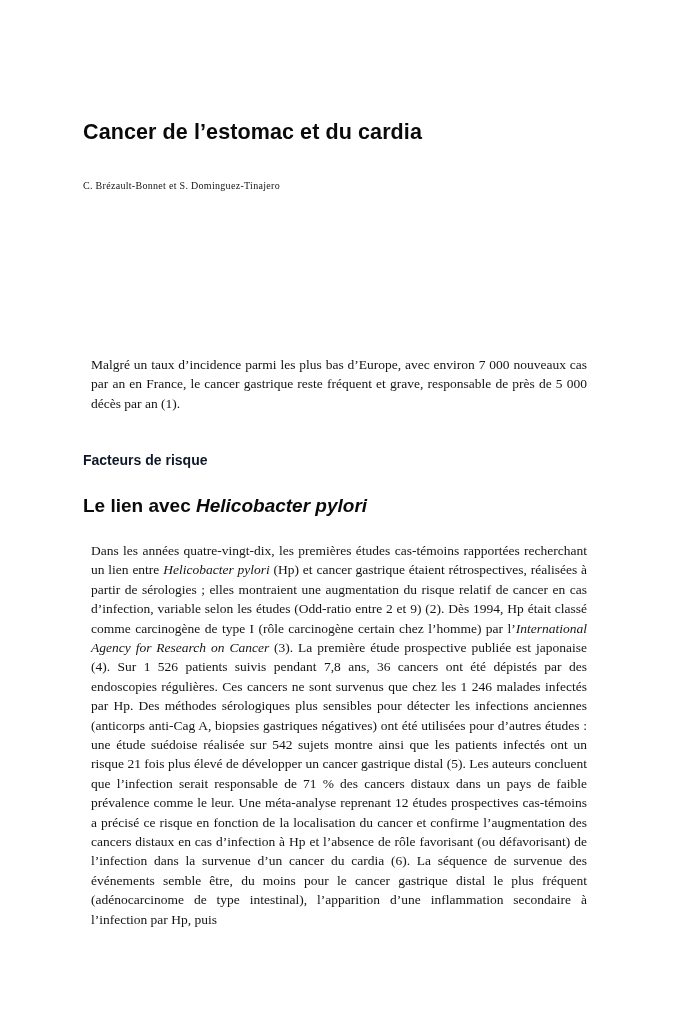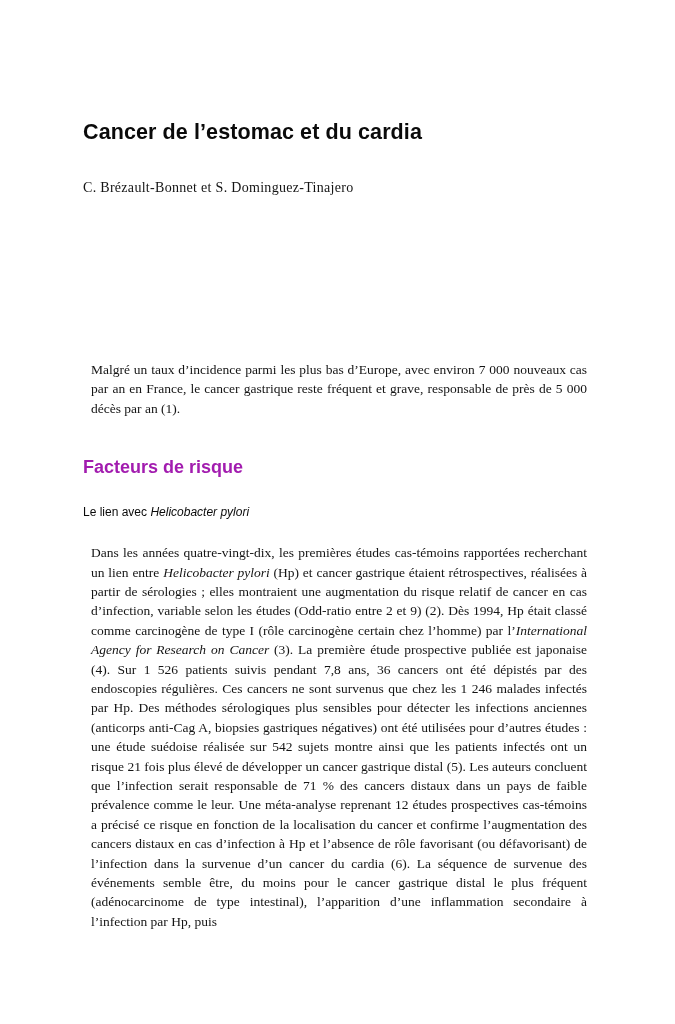--- a/index.html
+++ b/index.html
@@ -24,48 +24,48 @@
     font-family: "Liberation Sans", sans-serif;
     font-weight: bold;
     font-size: 21.5px;
     line-height: 1.15;
     color: #0a0a0a;
     margin: 0 0 34px 0;
     letter-spacing: 0.1px;
   }
   .authors {
     font-family: "Liberation Serif", serif;
-    font-size: 14px;
+    font-size: 10px;
     line-height: 1.3;
     color: #141414;
     margin: 0 0 163px 0;
     letter-spacing: 0.3px;
   }
   p.body-text {
     font-family: "Liberation Serif", serif;
     font-size: 13.5px;
     line-height: 19.4px;
     text-align: justify;
     color: #141414;
     margin: 8px;
   }
   p.intro {
     margin-bottom: 39px;
   }
   .section-heading {
     font-family: "Liberation Sans", sans-serif;
     font-weight: bold;
-    font-size: 18px;
-    color: #a21caf;
+    font-size: 14px;
+    color: #0f172a;
     margin: 0 0 27px 0;
   }
   .subsection-heading {
     font-family: "Liberation Sans", sans-serif;
-    font-weight: normal;
-    font-size: 12px;
+    font-weight: bold;
+    font-size: 19px;
     color: #0a0a0a;
     margin: 0 0 24px 0;
   }
   .subsection-heading em,
   p.body-text em {
     font-style: italic;
   }
 </style>
 </head>
 <body>

